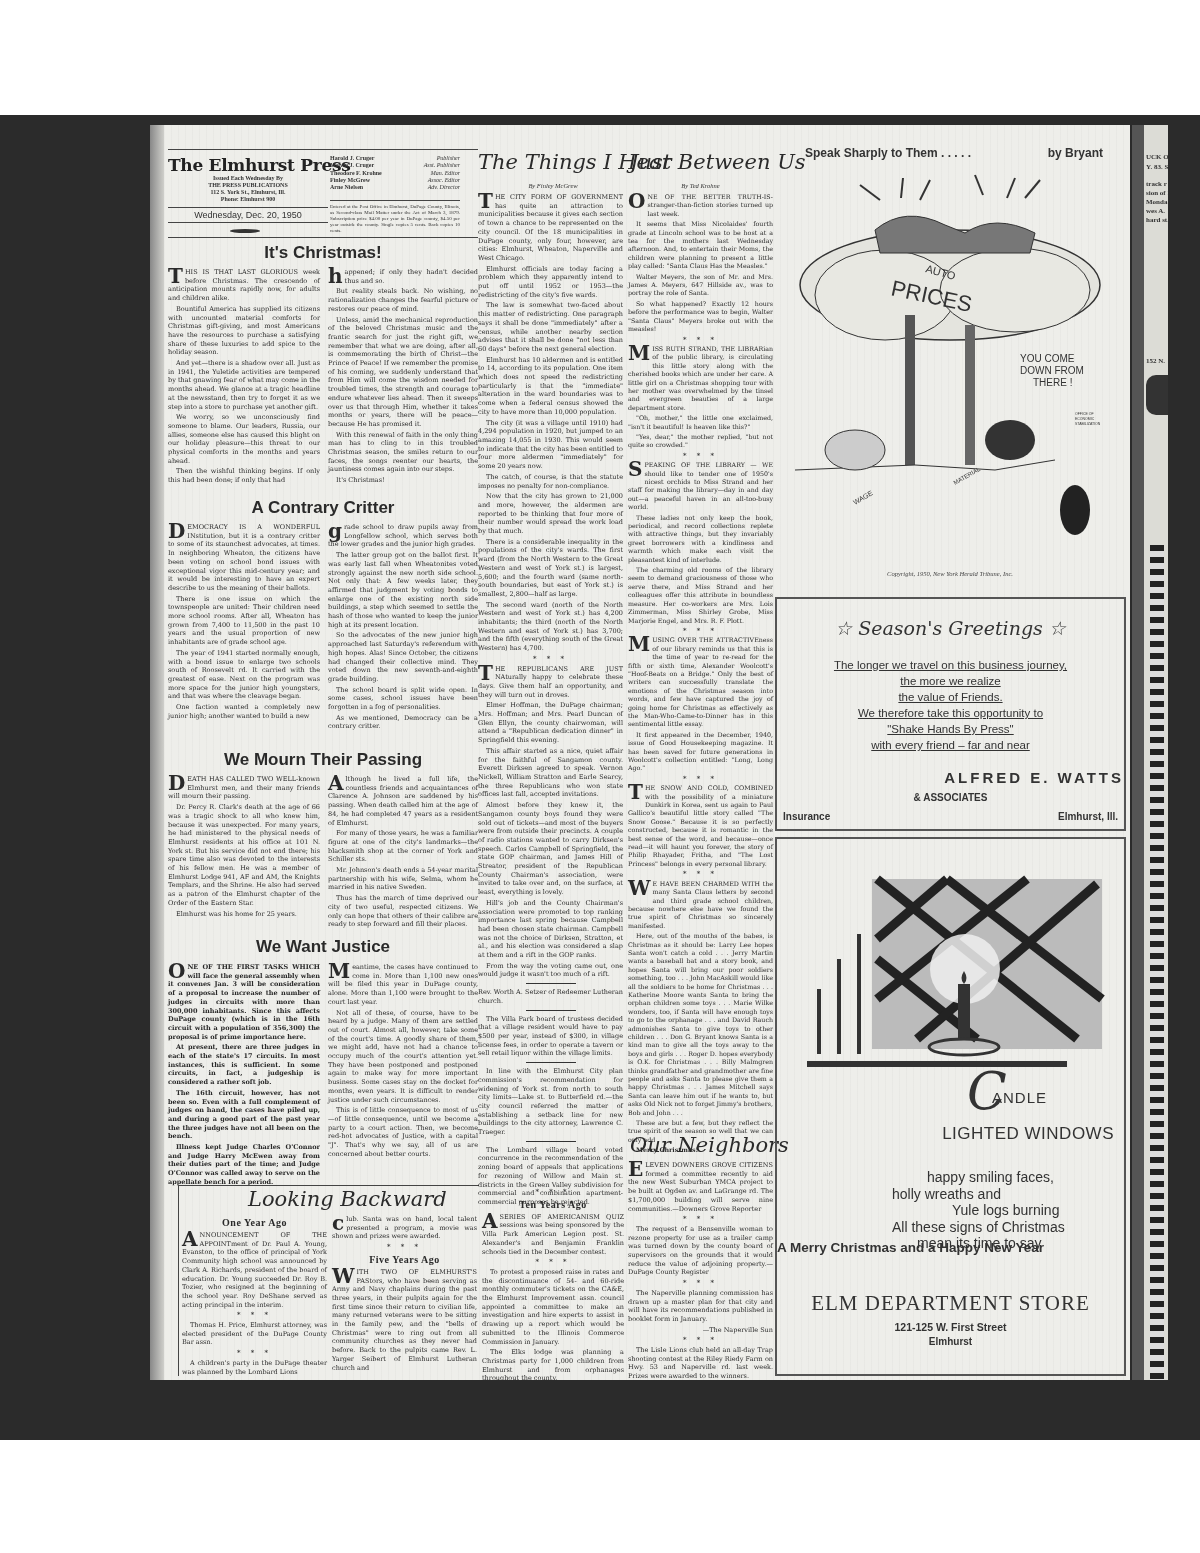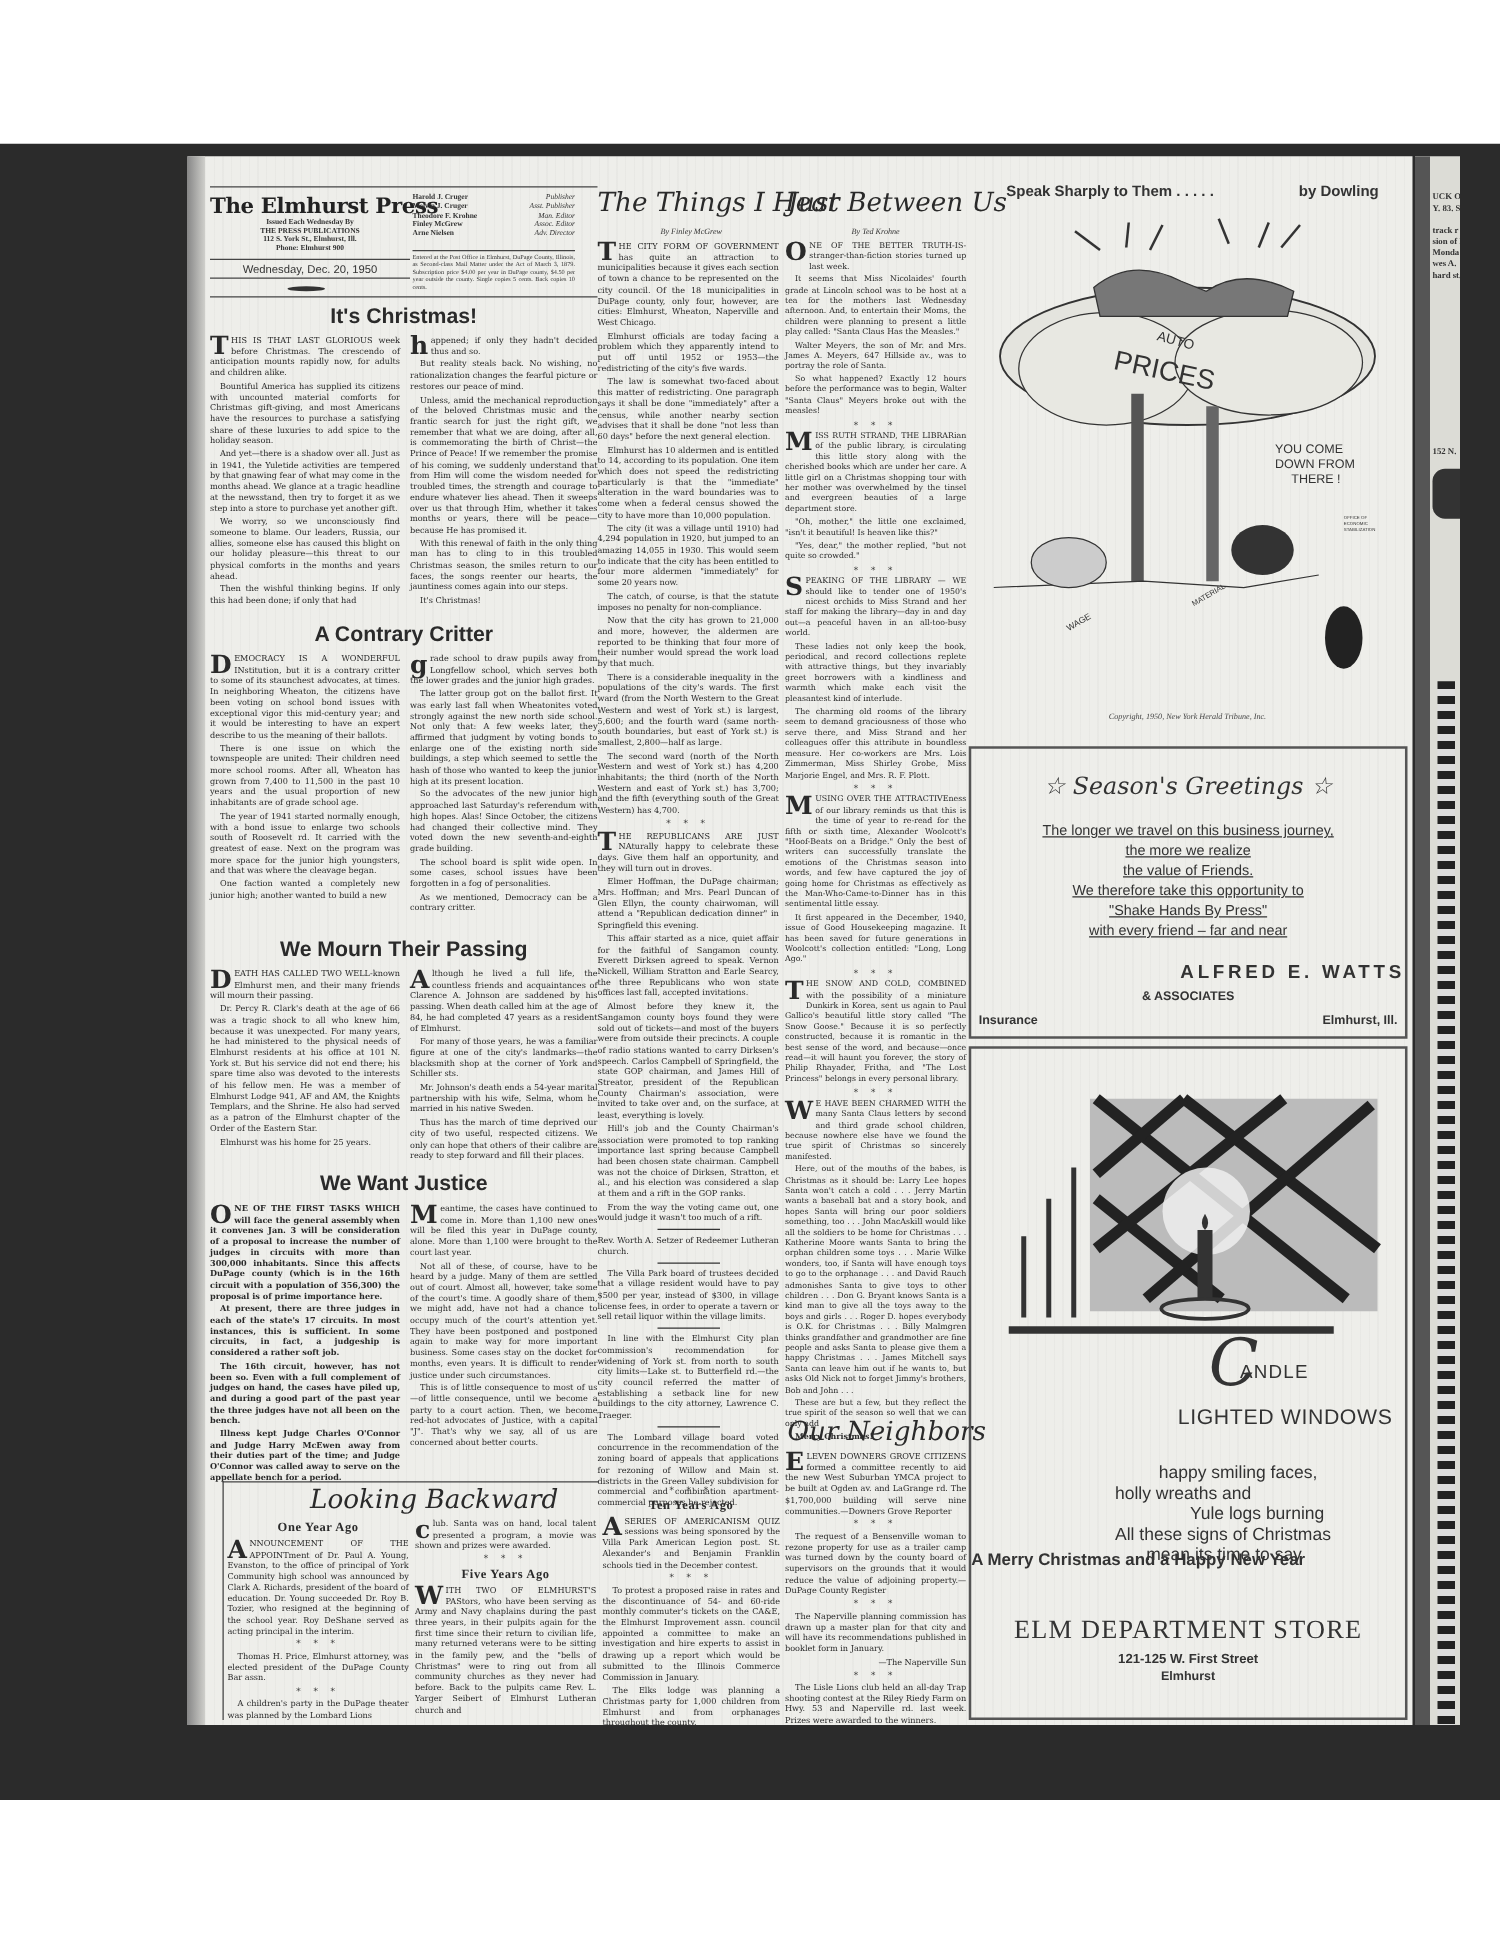--- a/index.html
+++ b/index.html
@@ -284,21 +284,21 @@
       <text x="245" y="232" font-family="Liberation Sans, sans-serif" font-size="10" fill="#333">YOU COME</text>
       <text x="245" y="244" font-family="Liberation Sans, sans-serif" font-size="10" fill="#333">DOWN FROM</text>
       <text x="258" y="256" font-family="Liberation Sans, sans-serif" font-size="10" fill="#333">THERE !</text>
       <text x="300" y="285" font-family="Liberation Sans, sans-serif" font-size="3.5" fill="#333">OFFICE OF</text>
       <text x="300" y="290" font-family="Liberation Sans, sans-serif" font-size="3.5" fill="#333">ECONOMIC</text>
       <text x="300" y="295" font-family="Liberation Sans, sans-serif" font-size="3.5" fill="#333">STABILIZATION</text>
       <text x="80" y="375" font-family="Liberation Sans, sans-serif" font-size="7" fill="#333" transform="rotate(-30 80 375)">WAGE</text>
       <text x="180" y="355" font-family="Liberation Sans, sans-serif" font-size="6" fill="#333" transform="rotate(-30 180 355)">MATERIAL</text>
     </svg>
     <div class="cartoon-title">Speak Sharply to Them . . . . .</div>
-    <div class="cartoon-artist">by Dowling</div>
+    <div class="cartoon-artist">by Bryant</div>
     <div class="cartoon-copy">Copyright, 1950, New York Herald Tribune, Inc.</div>
   </div>
 
   <div class="ad1">
     <div class="title">☆ Season's Greetings ☆</div>
     <div class="lines">
       <div>The longer we travel on this business journey,</div>
       <div>the more we realize</div>
       <div>the value of Friends.</div>
       <div>We therefore take this opportunity to</div>

